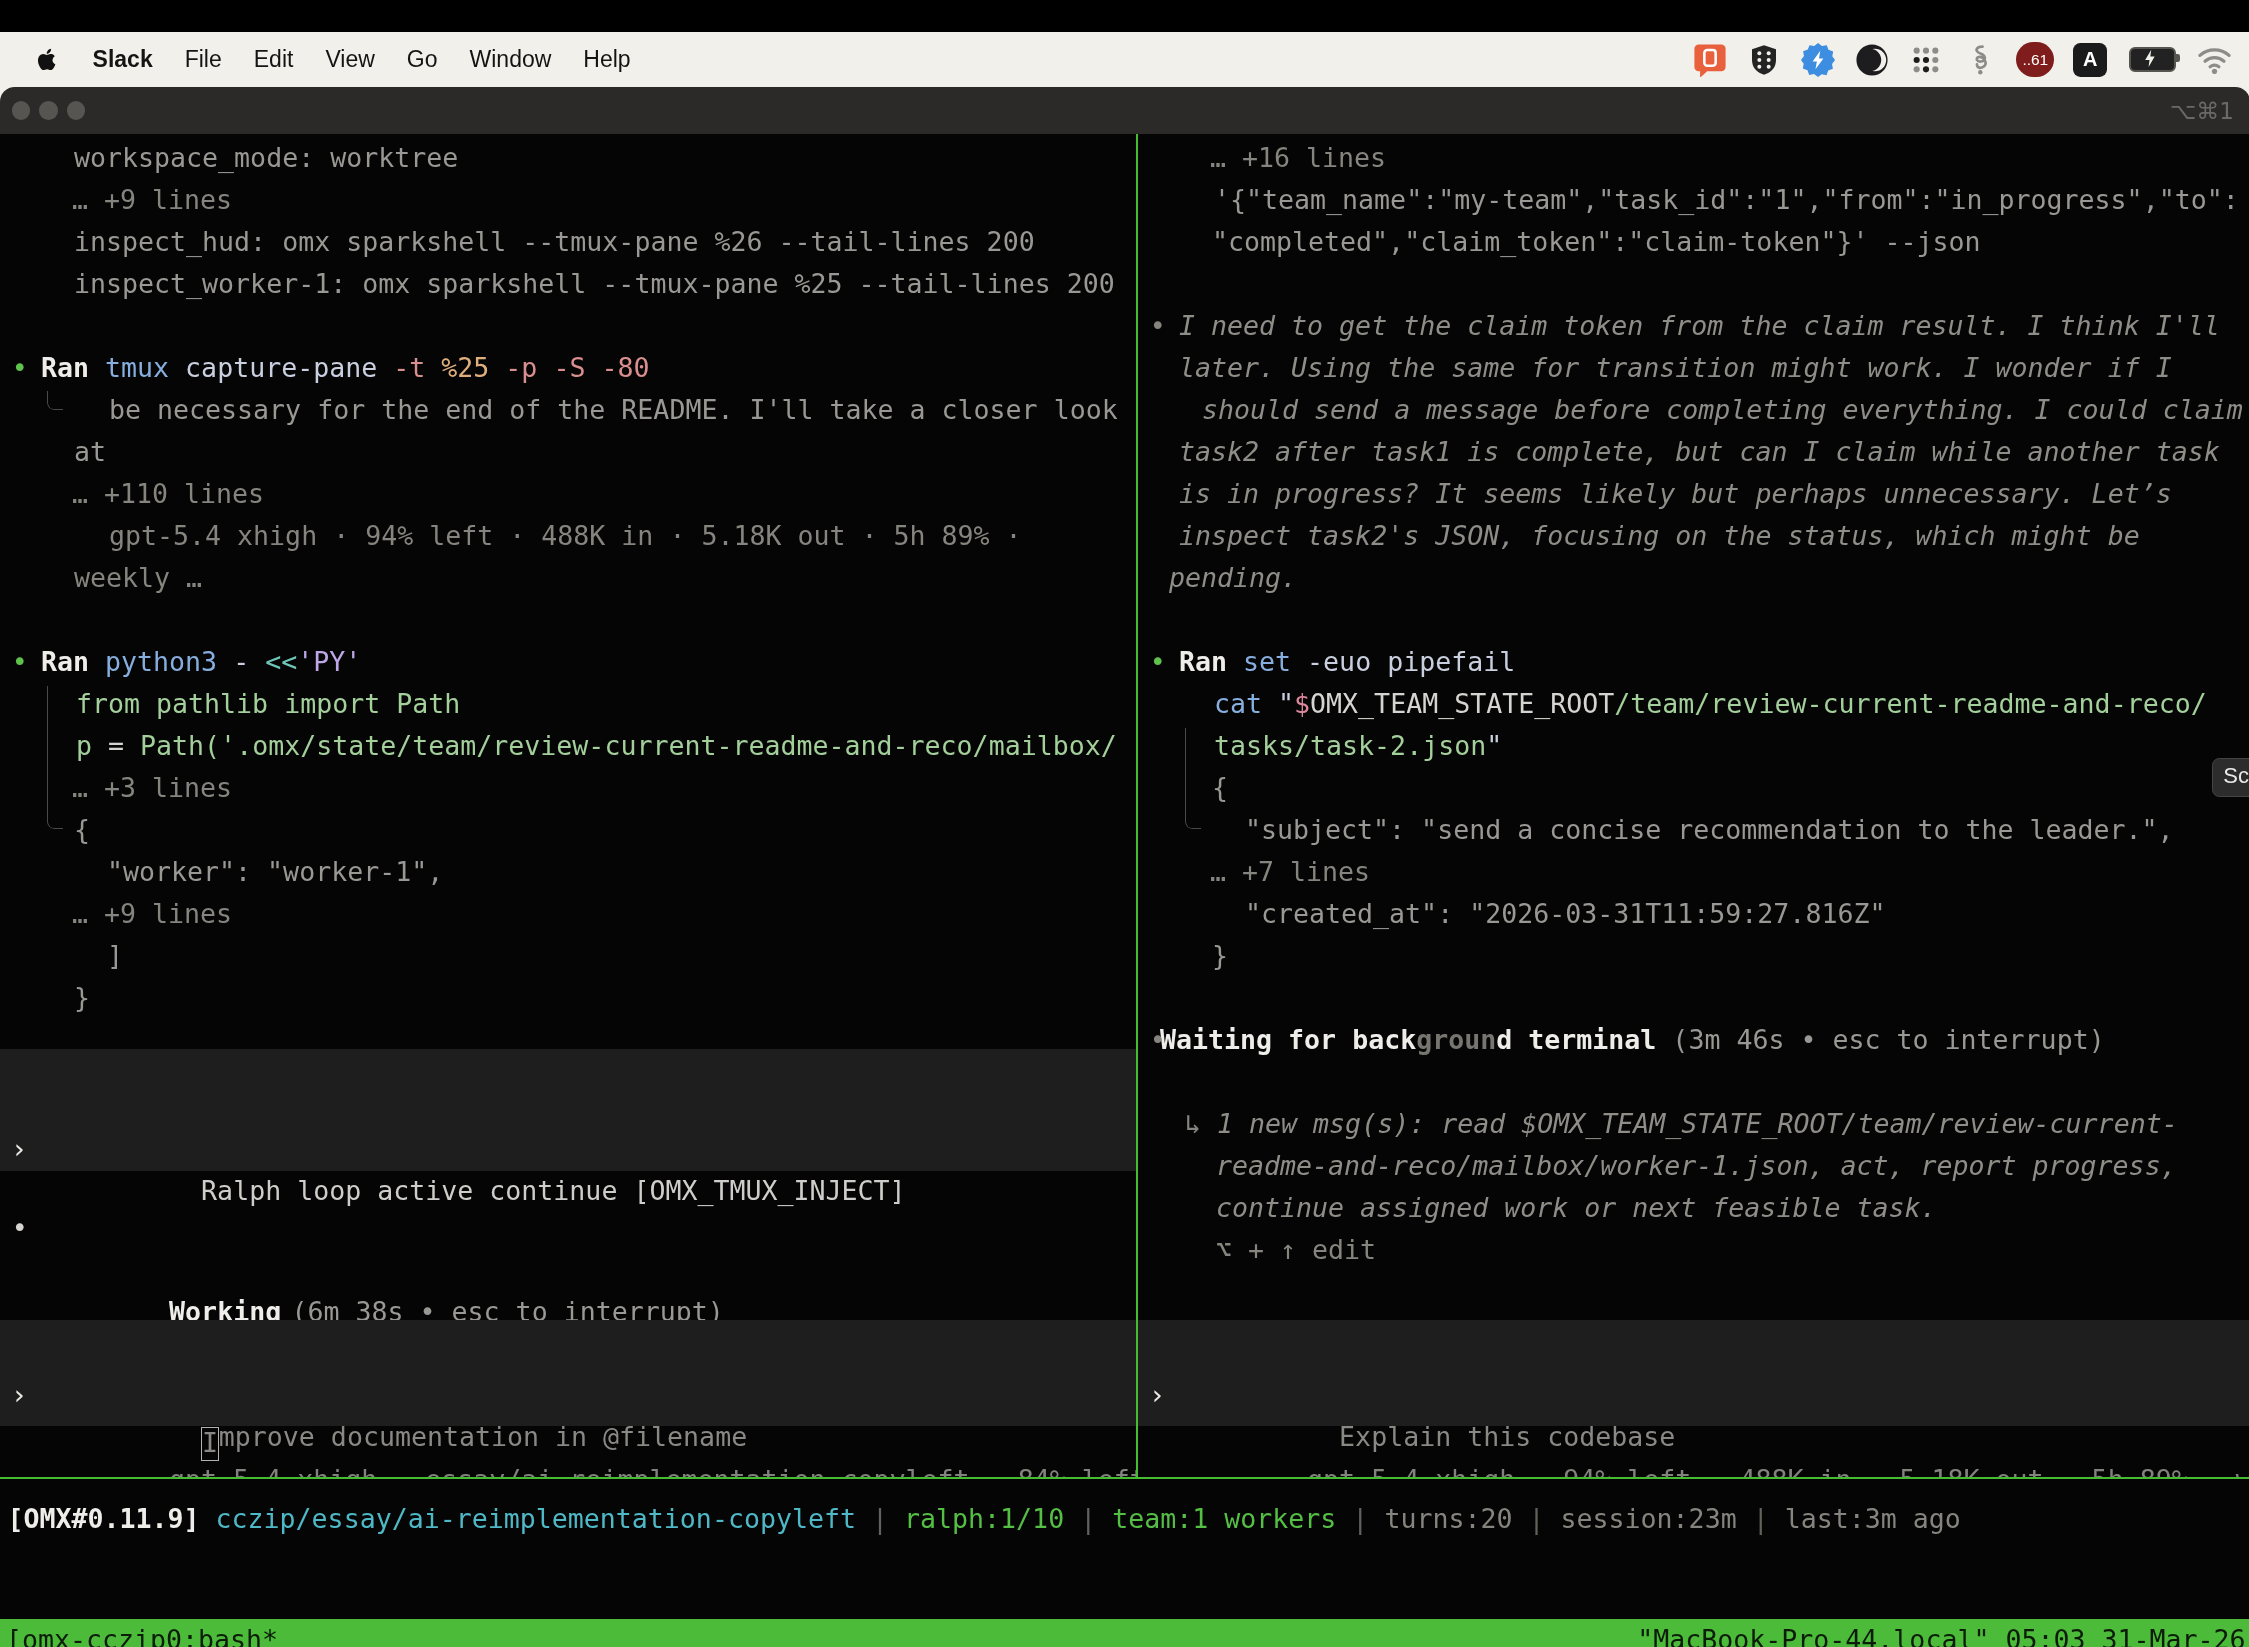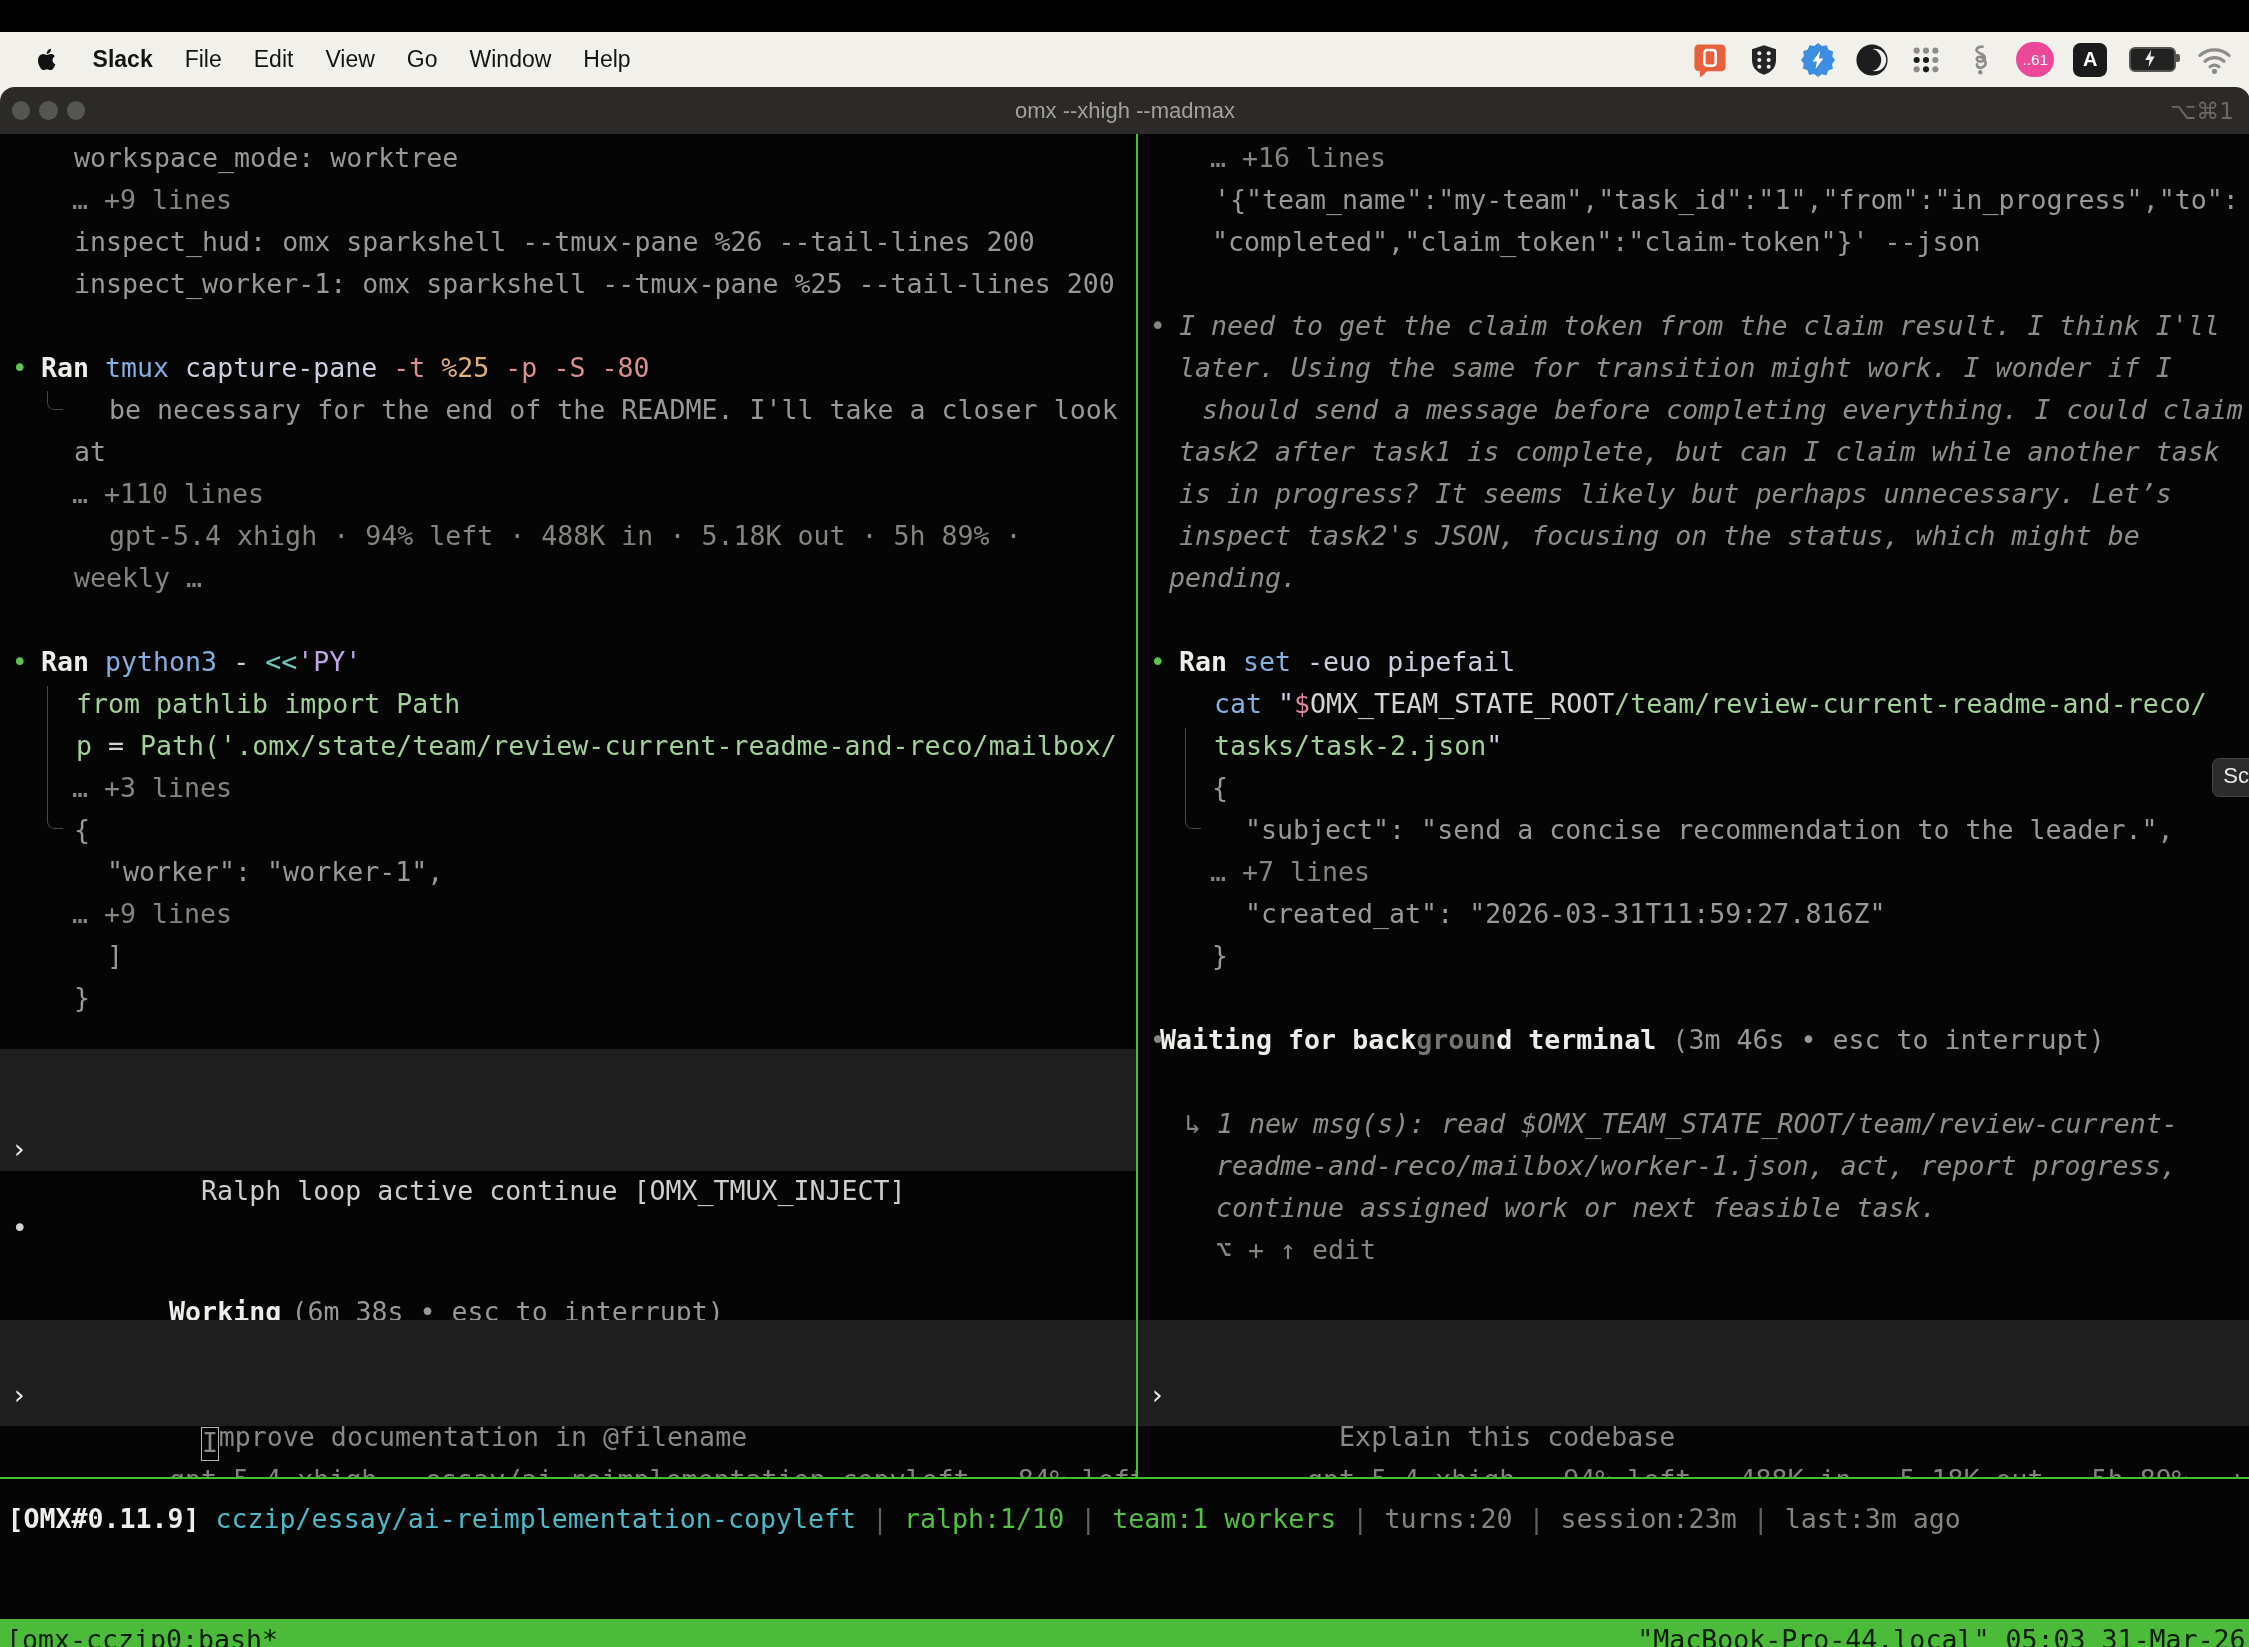--- a/index.html
+++ b/index.html
@@ -7,21 +7,21 @@
          font-family:"DejaVu Sans Mono",monospace;margin-top:32px;}
   
   .menubar{position:absolute;top:0;left:0;width:2250px;height:55px;background:#f1f0ea;
            display:flex;align-items:center;justify-content:space-between;
            font-family:"Liberation Sans",sans-serif;color:#141414;}
   .mb-left{display:flex;align-items:center;gap:32px;padding-left:34px;font-size:23px;}
   .mb-app{font-weight:bold;}
   .mb-item{font-weight:400;}
   .mb-right{display:flex;align-items:center;gap:19px;padding-right:17.7px;}
   .mbi{width:35px;height:35px;display:flex;align-items:center;justify-content:center;}
-  .count-badge{width:38px;height:35px;border-radius:17.7px;background:#ec4899;color:#fff;
+  .count-badge{width:38px;height:35px;border-radius:17.7px;background:#7f1d1d;color:#fff;
                font-size:15.5px;display:flex;align-items:center;justify-content:center;letter-spacing:0;}
   .input-src{width:34px;height:34px;border-radius:7.4px;background:#1b1b1b;color:#fff;
              font-size:20px;font-weight:bold;display:flex;align-items:center;justify-content:center;}
   .battery{position:relative;width:43px;height:20.7px;border:2.2px solid #57554f;border-radius:5.9px;background:#222;}
   .battery:after{content:"";position:absolute;right:-6.6px;top:5.2px;width:4.4px;height:8px;background:#57554f;
                  border-radius:0 2.2px 2.2px 0;}
   
   .chrome-bg{position:absolute;top:55px;left:0;width:2250px;height:47px;background:#f1f0ea;}
   .titlebar{position:absolute;top:55px;left:0;width:2250px;height:47px;background:#2b2a28;
             border-radius:14.8px 14.8px 0 0;display:flex;align-items:center;
@@ -169,21 +169,20 @@
     </div>
   </div>
 
   <div class="chrome-bg"></div>
   <div class="titlebar">
     <div class="tl-dots">
       <span class="tdot"></span>
       <span class="tdot"></span>
       <span class="tdot"></span>
     </div>
-    <div class="win-title">omx --xhigh --madmax</div>
     <div class="win-short">⌥⌘1</div>
   </div>
 
   <div class="terminal">
 
     <div class="pane pane-left">
       <div class="lines" id="left-lines">
           <div class="tl"><span class="runs" style="padding-left: 74px;"><span class="fg">workspace_mode: worktree</span></span></div>
           <div class="tl"><span class="runs" style="padding-left: 72px;"><span class="dim">… +9 lines</span></span></div>
           <div class="tl"><span class="runs" style="padding-left: 74px;"><span class="fg">inspect_hud: omx sparkshell --tmux-pane %26 --tail-lines 200</span></span></div>

